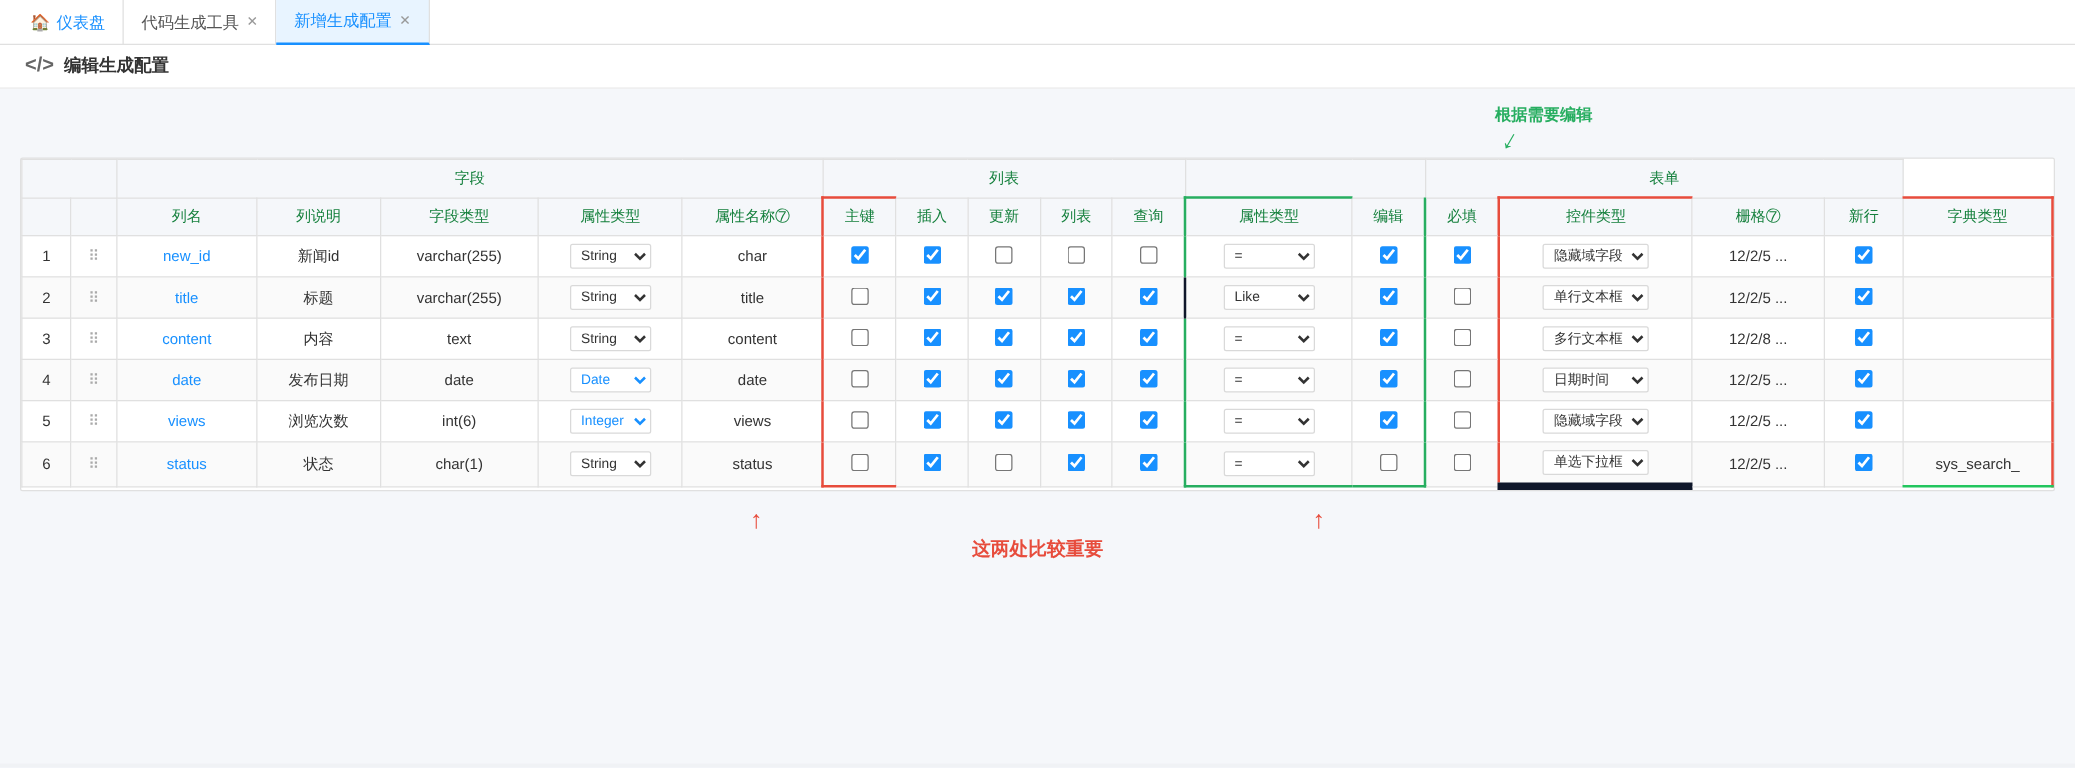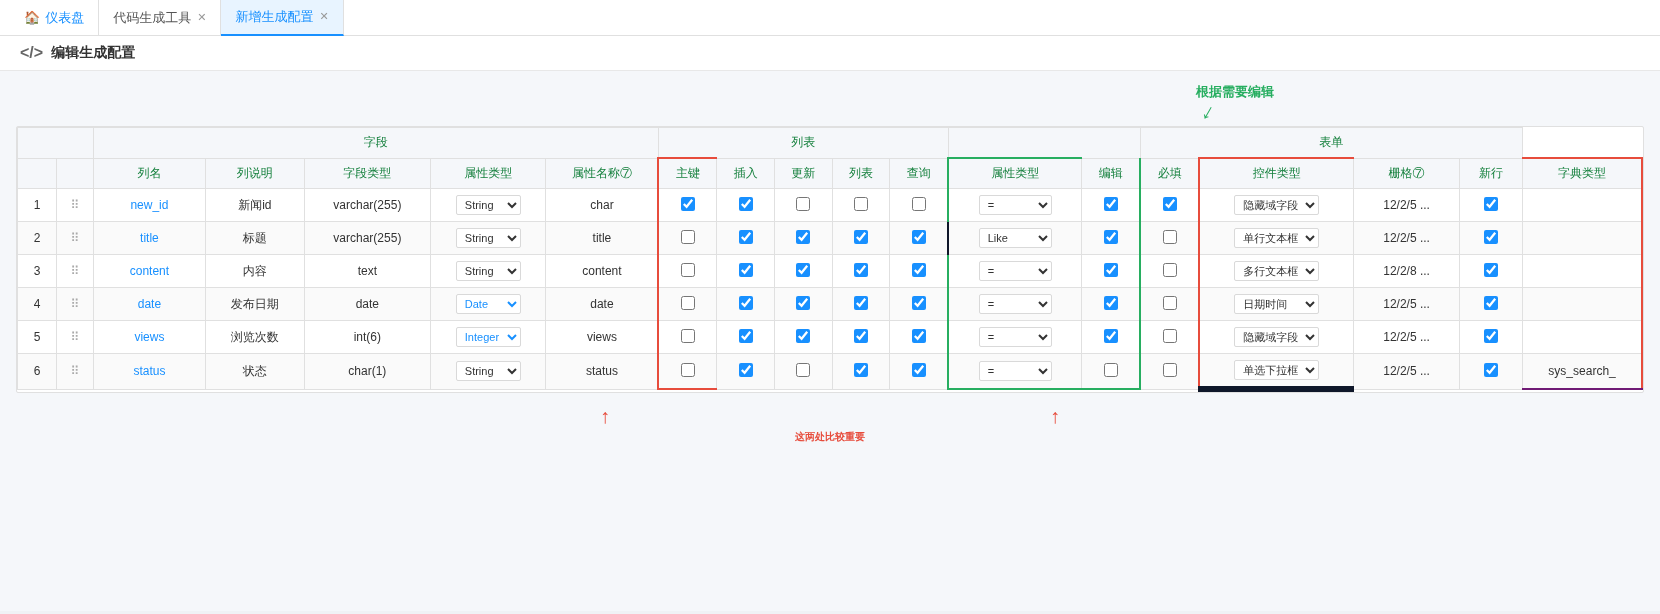--- a/index.html
+++ b/index.html
@@ -463,29 +463,29 @@
     </td>
     <td class="col-width-ctrl" style="border-left: 2px solid #e74c3c;border-bottom: 6px solid #0f172a;">
       <select>
         <option>隐藏域字段</option><option>单行文本框</option><option>多行文本框</option><option>日期时间</option><option selected="">单选下拉框</option><option>复选下拉框</option>
       </select>
     </td>
     <td class="col-width-grid">12/2/5 ...</td>
     <td class="col-width-newrow">
       <input type="checkbox" checked="" style="">
     </td>
-    <td class="col-width-dicttype" style="border-right: 2px solid #e74c3c;border-bottom: 2px solid #701a75;">sys_search_</td>
+    <td class="col-width-dicttype" style="border-right: 2px solid #e74c3c;border-bottom: 2px solid #22c55e;">sys_search_</td>
   </tr>
         </tbody>
     </table>
   </div>
 
   <div style="text-align: center; padding: 12px 0 4px 0;">
     <div style="display: inline-block; position: relative;">
       <div style="display: flex; gap: 80px; justify-content: center; margin-bottom: 2px;">
         <span style="color: #e74c3c; font-size: 20px;">↑</span>
         <span style="color: #e74c3c; font-size: 20px; margin-left: 360px;">↑</span>
       </div>
-      <div style="color: #e74c3c; font-size: 10px; font-weight: bold;">这两处比较重要</div>
+      <div style="color: #e74c3c; font-size: 15px; font-weight: bold;">这两处比较重要</div>
     </div>
   </div>
 
 </div>
 
 </body></html>

